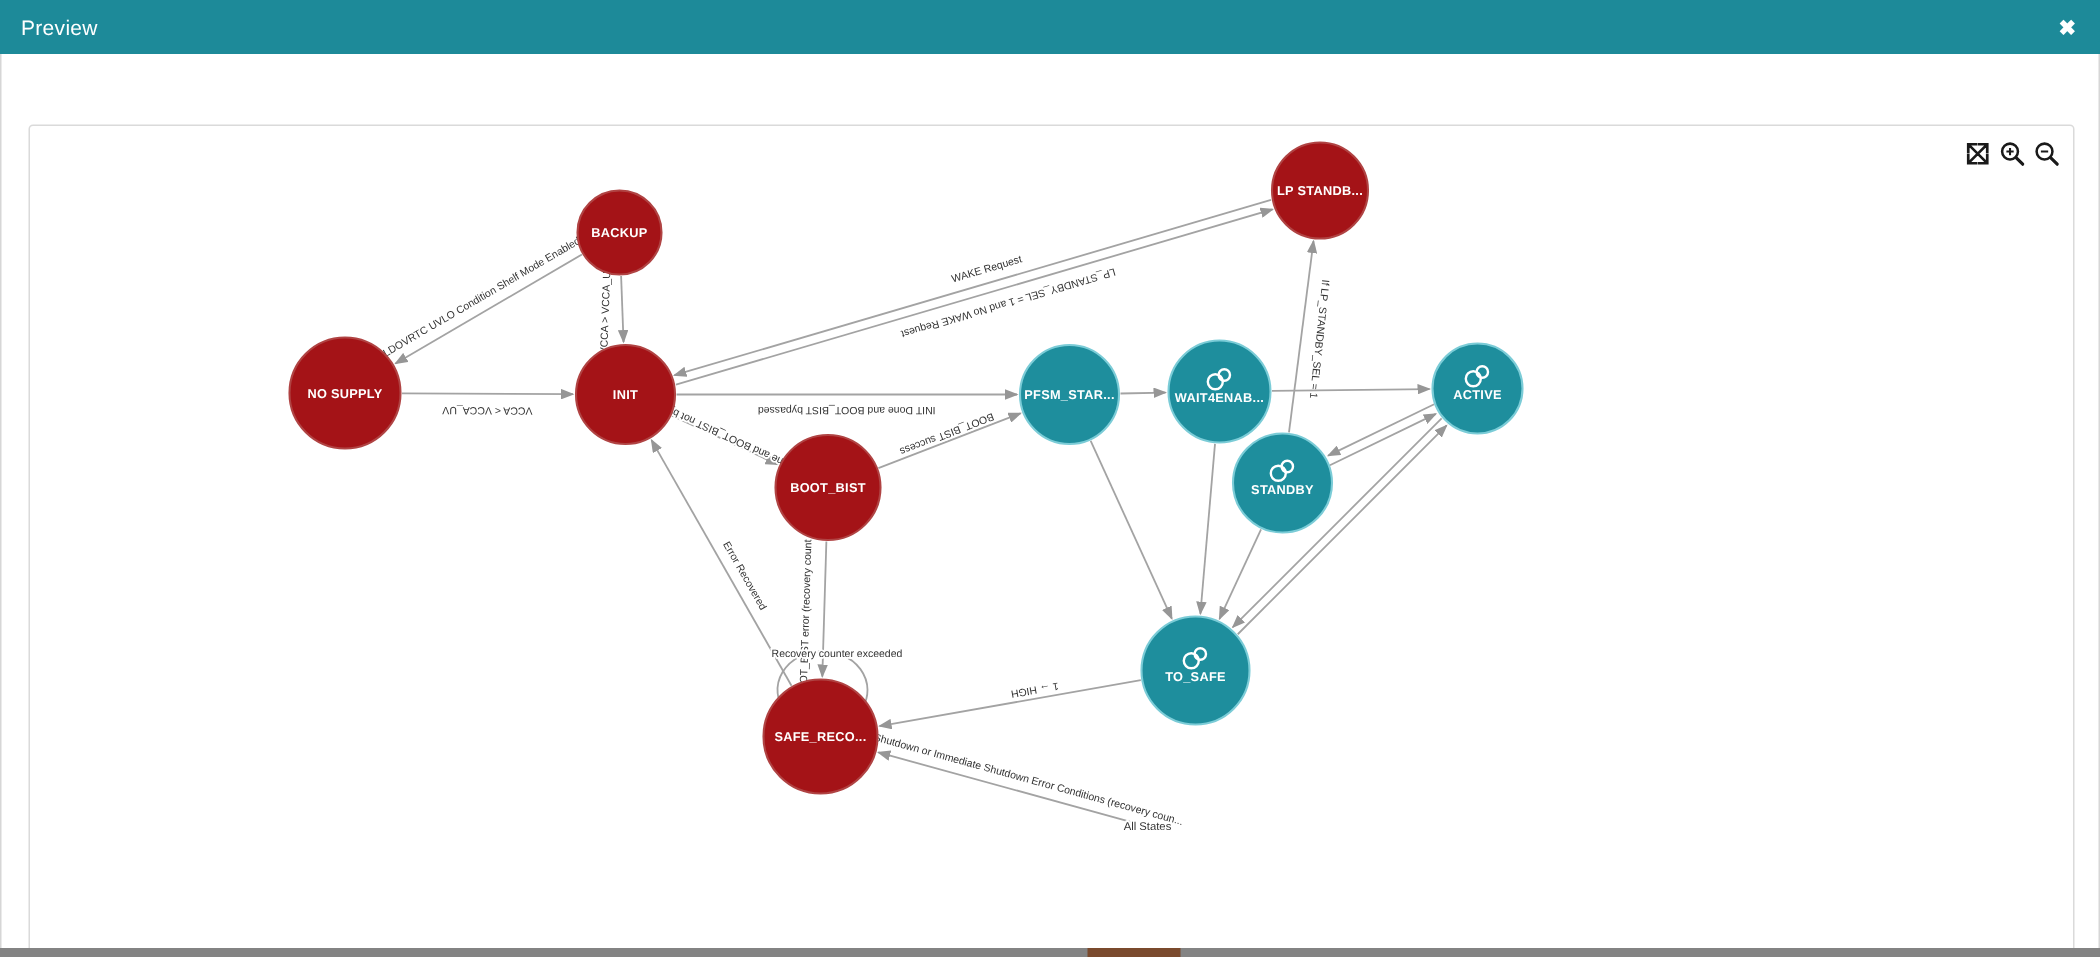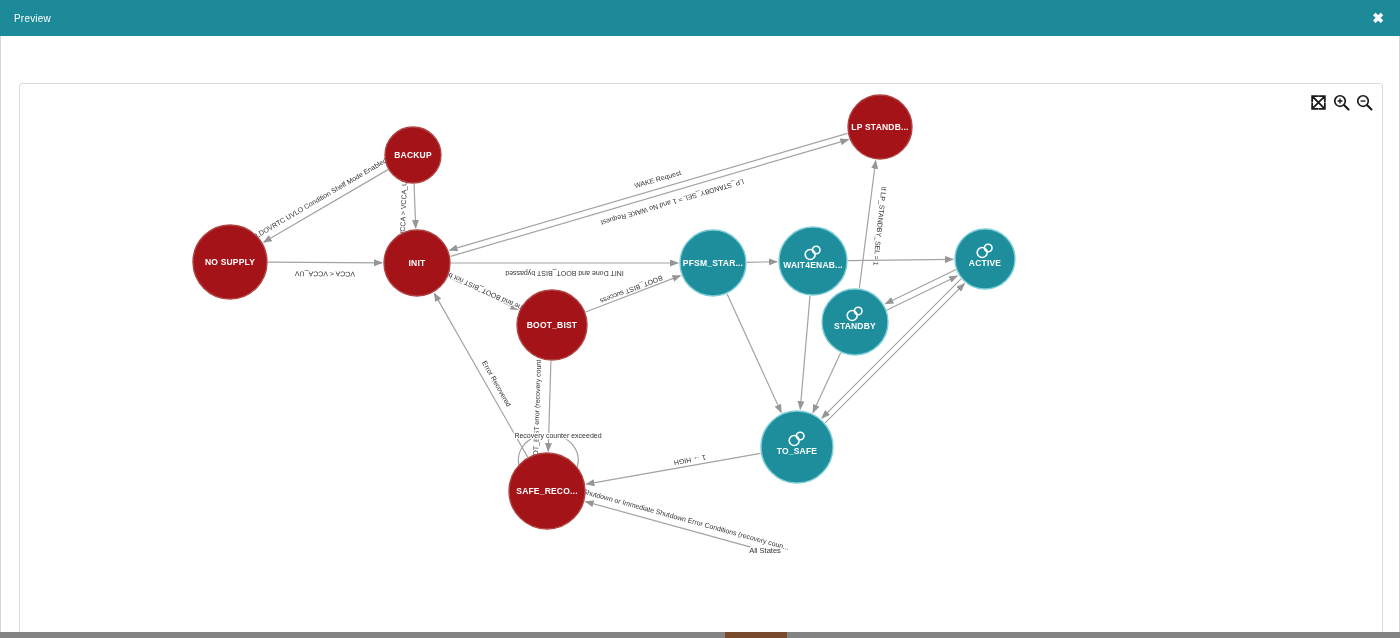--- a/index.html
+++ b/index.html
@@ -7,21 +7,21 @@
     width:1400px;height:638px;position:relative;overflow:hidden;
     background:#ffffff;font-family:"Liberation Sans",sans-serif;
     -webkit-font-smoothing:antialiased;
   }
   
   .modal-header{
     position:absolute;left:0;top:0;width:1400px;height:36px;
     background:var(--header-bg,#1d8a99);display:flex;align-items:center;
     justify-content:space-between;box-sizing:border-box;padding:0 16px 0 14px;
   }
-  .modal-title{color:var(--header-text,#fff);font-size:10px;font-weight:500;letter-spacing:.2px;}
+  .modal-title{color:var(--header-text,#fff);font-size:14px;font-weight:500;letter-spacing:.2px;}
   .close-x{color:var(--header-text,#fff);font-size:14px;font-weight:bold;cursor:pointer;line-height:1;}
   
   .modal-frame{position:absolute;left:0;top:36px;width:1398px;height:596px;
     border-left:1px solid #d6d6d6;border-right:1px solid #d6d6d6;background:#fff;}
   .canvas-panel{
     position:absolute;left:18px;top:47px;width:1364px;height:553px;
     border:1px solid #dadada;border-radius:3px;background:#fff;box-sizing:border-box;
   }
   .canvas-toolbar{position:absolute;top:8px;right:8px;display:flex;gap:3px;z-index:5;}
   .tool{width:20px;height:20px;display:inline-flex;align-items:center;justify-content:center;cursor:pointer;}

